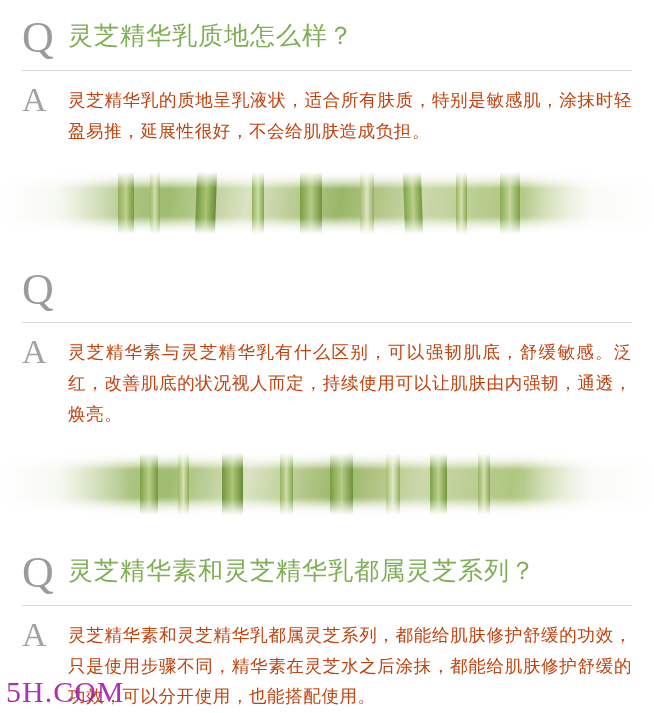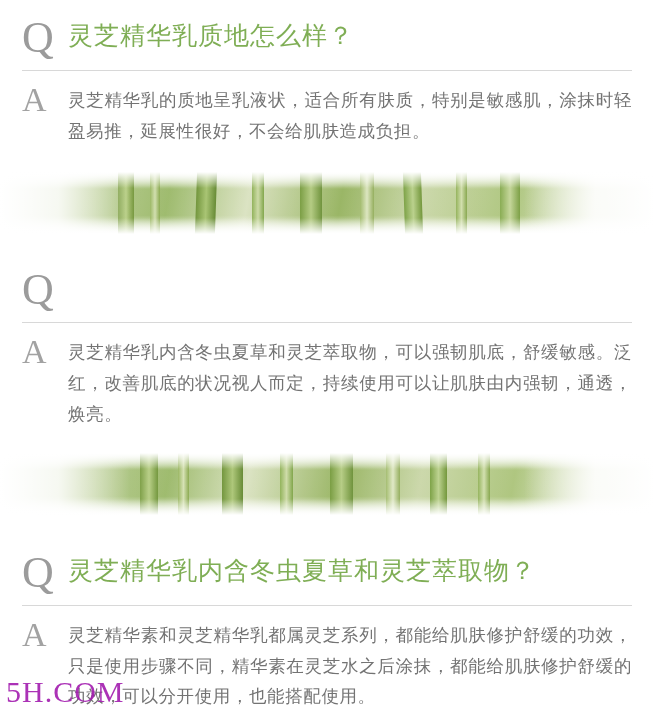--- a/index.html
+++ b/index.html
@@ -66,21 +66,21 @@
     margin: 10px 0 0 0;
   }
   .a-row {
     display: flex;
     align-items: flex-start;
     padding-top: 8px;
   }
   .a-text {
     flex: 1 1 auto;
     font-size: 17.5px;
-    color: #737373;
+    color: #c2410c;
     line-height: 1.75;
     letter-spacing: 0.6px;
     text-align: justify;
     padding-top: 6px;
     font-family: "Liberation Serif", serif;
   }
 
   
   .photo-strip {
     position: relative;
@@ -181,21 +181,21 @@
     <div class="fade-right"></div>
   </div>
 
   <div class="qa-block" style="margin-top:18px;">
     <div class="q-row">
       <div class="letter q">Q</div>
     </div>
     <div class="divider"></div>
     <div class="a-row">
       <div class="letter a">A</div>
-      <div class="a-text">灵芝精华乳内含冬虫夏草和灵芝萃取物，可以强韧肌底，舒缓敏感。泛红，改善肌底的状况视人而定，持续使用可以让肌肤由内强韧，通透，焕亮。</div>
+      <div class="a-text">灵芝精华素与灵芝精华乳有什么区别，可以强韧肌底，舒缓敏感。泛红，改善肌底的状况视人而定，持续使用可以让肌肤由内强韧，通透，焕亮。</div>
     </div>
   </div>
 
   <div class="photo-strip" style="margin-top:24px;">
     <div class="bg"></div>
     <div class="stalk" style="left:140px;width:18px;background:linear-gradient(to right,#7d9f47,#bad089,#72963d);"></div>
     <div class="stalk" style="left:178px;width:11px;background:linear-gradient(to right,#9bb764,#d8e3b7,#8aa94f);"></div>
     <div class="stalk" style="left:222px;width:21px;background:linear-gradient(to right,#6f9339,#acc677,#628730);"></div>
     <div class="stalk" style="left:280px;width:13px;background:linear-gradient(to right,#90b258,#cfdca9,#7ea447);"></div>
     <div class="stalk" style="left:330px;width:23px;background:linear-gradient(to right,#789c41,#b8ce88,#6d913a);"></div>
@@ -204,21 +204,21 @@
     <div class="stalk" style="left:478px;width:12px;background:linear-gradient(to right,#94b35c,#d4e1b1,#86a64d);"></div>
     <div class="shade-top"></div>
     <div class="shade-bottom"></div>
     <div class="fade-left"></div>
     <div class="fade-right"></div>
   </div>
 
   <div class="qa-block" style="margin-top:20px;">
     <div class="q-row">
       <div class="letter q">Q</div>
-      <div class="q-text">灵芝精华乳内含冬虫夏草和灵芝萃取物？</div>
+      <div class="q-text">灵芝精华素和灵芝精华乳都属灵芝系列？</div>
     </div>
     <div class="divider"></div>
     <div class="a-row">
       <div class="letter a">A</div>
       <div class="a-text">灵芝精华素和灵芝精华乳都属灵芝系列，都能给肌肤修护舒缓的功效，只是使用步骤不同，精华素在灵芝水之后涂抹，都能给肌肤修护舒缓的功效，可以分开使用，也能搭配使用。</div>
     </div>
   </div>
 
   <div class="watermark">5H.COM</div>
 </div>

